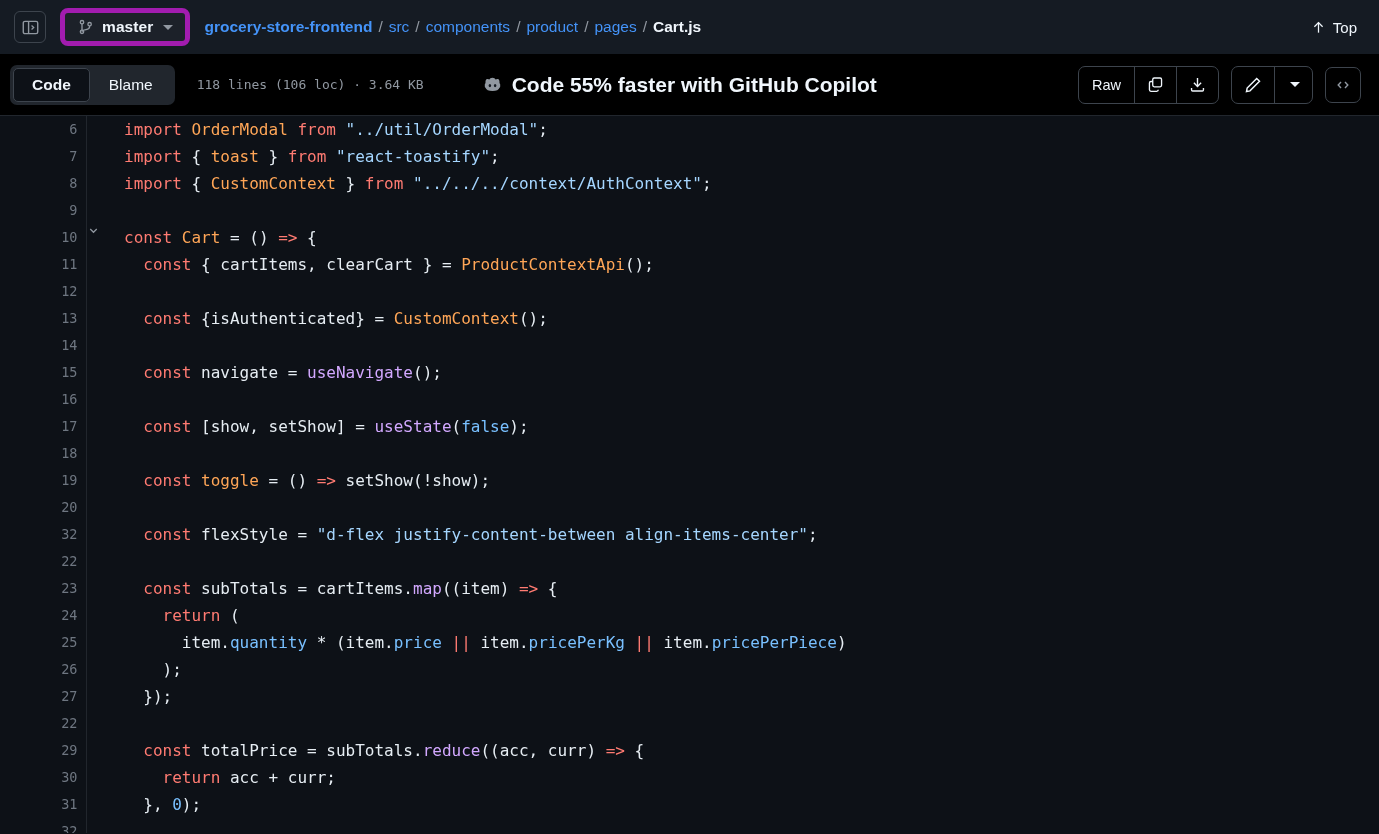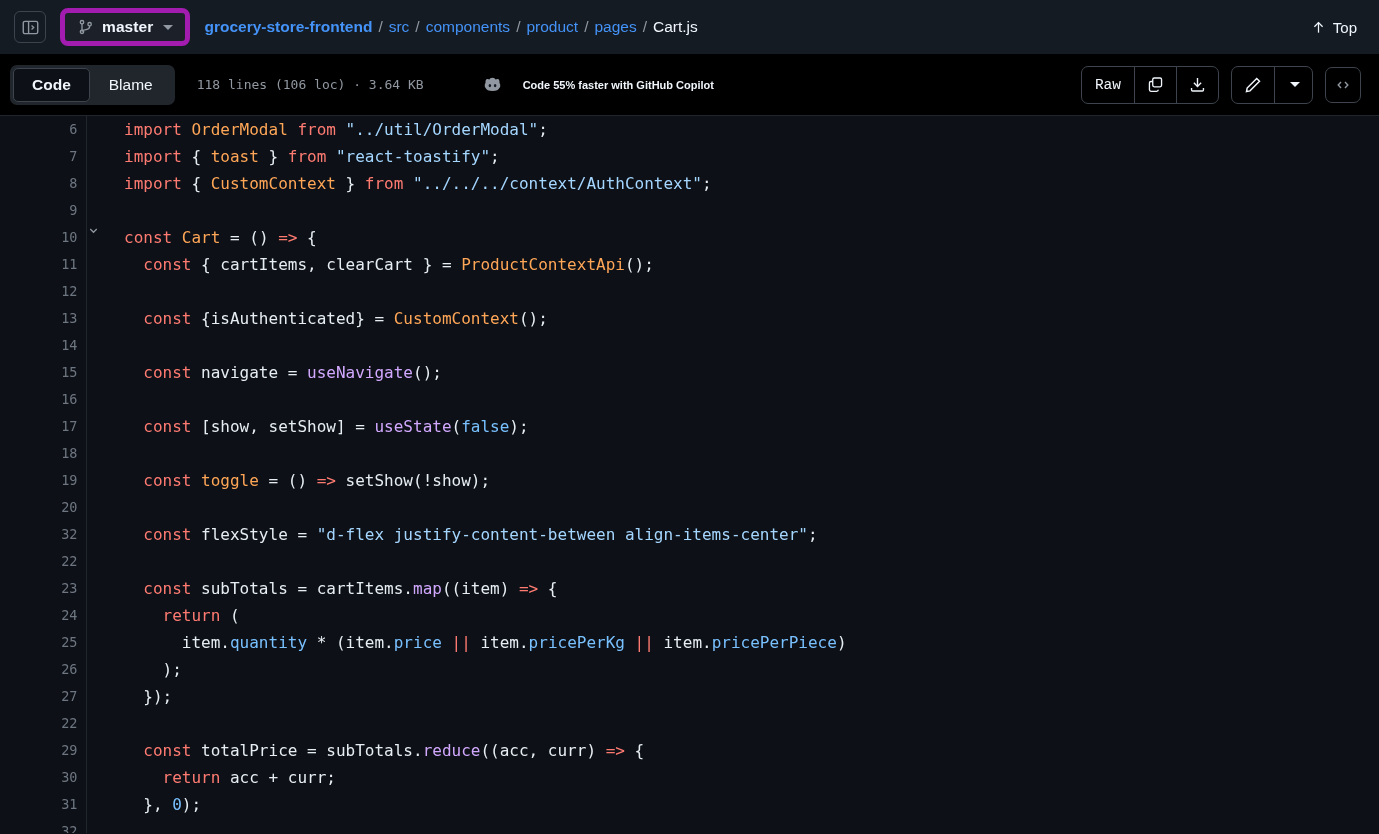--- a/index.html
+++ b/index.html
@@ -46,21 +46,21 @@
     border-top: 5px solid #9198a1;
     margin-left: 2px;
   }
   .breadcrumb {
     display: flex; align-items: baseline; flex-wrap: nowrap;
     font-size: 15.5px; white-space: nowrap; overflow: hidden;
   }
   .crumb-link { color: #4493f8; }
   .crumb-root { font-weight: bold; }
   .crumb-sep { color: #9198a1; margin: 0 6px; font-weight: normal; }
-  .crumb-current { color: #f0f6fc; font-weight: normal; }
+  .crumb-current { color: #f0f6fc; font-weight: bold; }
   .top-btn {
     margin-left: auto;
     display: flex; align-items: center; gap: 7px;
     font-size: 15px; color: #f0f6fc;
     padding: 4px 4px;
   }
 
   
   .toolbar {
     height: 62px;
@@ -93,39 +93,39 @@
     font-weight: bold;
   }
   .fileinfo {
     font-family: "DejaVu Sans Mono", monospace;
     font-size: 13px;
     color: #9198a1;
     margin-left: 22px;
     white-space: nowrap;
   }
   .copilot {
-    display: flex; align-items: center; gap: 20px;
+    display: flex; align-items: center; gap: 9px;
     margin-left: 58px;
-    font-size: 11px; font-weight: bold; color: #f0f6fc;
+    font-size: 21px; font-weight: bold; color: #f0f6fc;
     white-space: nowrap;
   }
   .tool-right {
     margin-left: auto;
     display: flex; align-items: center; gap: 12px;
   }
   .btn-group {
     display: flex; align-items: center;
     border: 1px solid #3d444d;
     border-radius: 7px;
     height: 38px;
     overflow: hidden;
   }
   .btn-group > * { height: 100%; display: flex; align-items: center; justify-content: center; }
   .btn-group > * + * { border-left: 1px solid #3d444d; }
-  .raw-label { padding: 0 13px; font-size: 14.5px; color: #f0f6fc; font-family: Liberation Mono, monospace; }
+  .raw-label { padding: 0 13px; font-size: 14.5px; color: #f0f6fc; }
   .gbtn { width: 42px; }
   .gbtn.narrow { width: 38px; }
   .sq-btn {
     width: 36px; height: 36px;
     border: 1px solid #3d444d;
     border-radius: 7px;
     display: flex; align-items: center; justify-content: center;
   }
 
   

